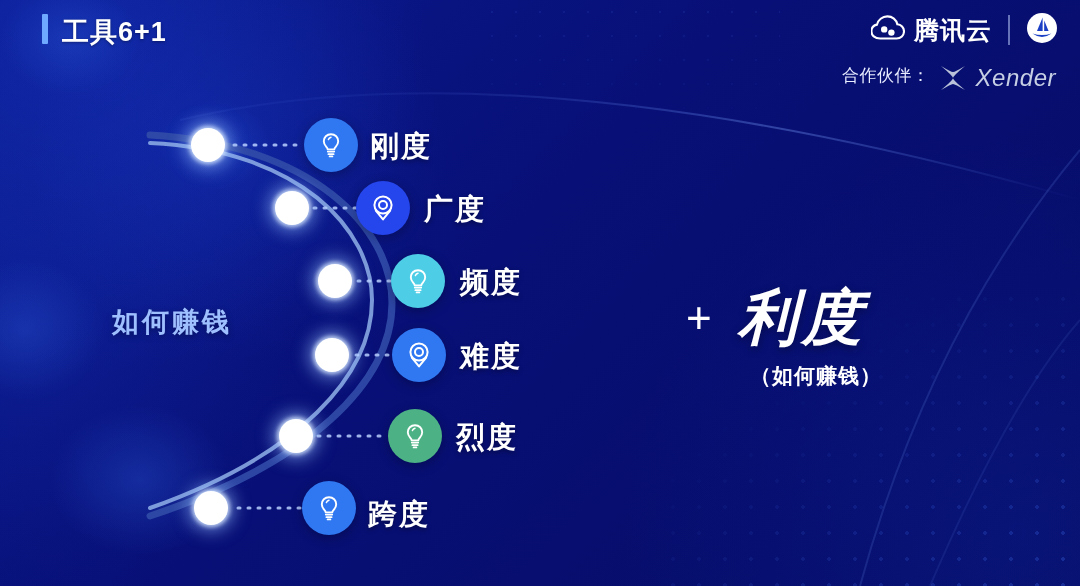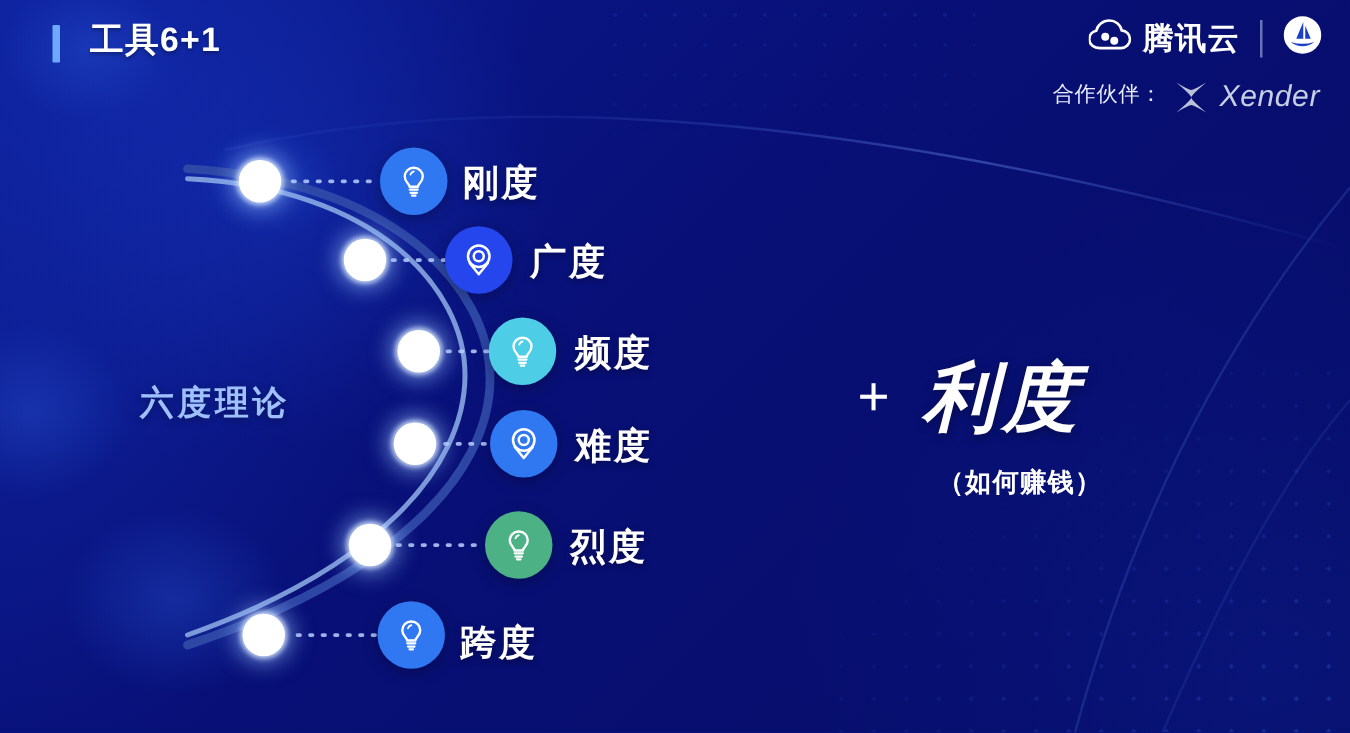--- a/index.html
+++ b/index.html
@@ -30,21 +30,21 @@
     position:absolute;right:300px;top:0;width:300px;height:170px;
     background-image:radial-gradient(rgba(70,120,255,.16) 1.4px, transparent 1.6px);
     background-size:24px 24px;
     -webkit-mask-image:linear-gradient(to bottom, rgba(0,0,0,.8), rgba(0,0,0,0) 80%);
     mask-image:linear-gradient(to bottom, rgba(0,0,0,.8), rgba(0,0,0,0) 80%);
     pointer-events:none;
   }
   .bgsvg{position:absolute;inset:0;width:1080px;height:586px;pointer-events:none;}
 
   
-  .title-wrap{position:absolute;left:42px;top:14px;display:flex;align-items:flex-end;gap:24px;}
+  .title-wrap{position:absolute;left:42px;top:14px;display:flex;align-items:flex-start;gap:14px;}
   .title-bar{width:6px;height:30px;background:#6ea8ff;border-radius:1px;}
   .title-txt{color:#ffffff;font-size:27px;font-weight:bold;letter-spacing:1px;
              text-shadow:0 1px 3px rgba(0,0,0,.35);}
 
   .brandrow{position:absolute;right:22px;top:12px;display:flex;align-items:center;gap:16px;}
   .brand{display:flex;align-items:center;gap:9px;}
   .brand-name{color:#fff;font-size:25px;font-weight:bold;letter-spacing:1px;}
   .brand-name.italic{font-style:italic;}
   .vdiv{width:2px;height:30px;background:rgba(200,215,255,.5);}
 
@@ -70,21 +70,21 @@
 
   .theory{position:absolute;left:112px;top:304px;color:#9fc0ff;font-size:27px;
         font-weight:bold;letter-spacing:3px;text-shadow:0 2px 6px rgba(0,0,0,.35);}
 
   
   .right-block{position:absolute;left:686px;top:288px;width:300px;}
   .plus-row{display:flex;align-items:center;gap:26px;}
   .plus-sign{color:#ffffff;font-size:44px;font-weight:300;line-height:1;}
   .big-word{color:#ffffff;font-size:60px;font-weight:bold;letter-spacing:4px;line-height:1;
         text-shadow:0 3px 8px rgba(0,0,0,.35);font-style:italic;}
-  .sub-word{margin-top:24px;padding-left:64px;color:#ffffff;font-size:21px;
+  .sub-word{margin-top:14px;padding-left:64px;color:#ffffff;font-size:21px;
         font-weight:bold;letter-spacing:1px;}
 </style>
 </head>
 <body>
 
 <div class="slide">
 
   <svg class="bgsvg" viewBox="0 0 1080 586" preserveAspectRatio="none">
     <defs>
       <linearGradient id="glowline" x1="0" y1="0" x2="1" y2="1">
@@ -234,21 +234,21 @@
       <span>
         <svg width="30" height="30" viewBox="0 0 30 30">
           <path d="M15 4.2c-4.2 0-7.2 3.1-7.2 7 0 2.6 1.3 4.3 2.5 5.6.9 1 1.3 1.7 1.4 2.6h6.6c.1-.9.5-1.6 1.4-2.6 1.2-1.3 2.5-3 2.5-5.6 0-3.9-3-7-7.2-7z" fill="none" stroke="#fff" stroke-width="1.9" stroke-linejoin="round"></path>
           <path d="M11.8 21.6h6.4M12.4 24.2h5.2M13.6 26.4h2.8" stroke="#fff" stroke-width="1.8" stroke-linecap="round"></path>
           <path d="M12.4 9.6a3.6 3.6 0 0 1 2.6-2.4" stroke="#fff" stroke-width="1.5" fill="none" stroke-linecap="round"></path>
         </svg>
       </span>
     </div>
     <div class="item-label" style="left:368px;top:495px;">跨度</div>
 
-    <div class="theory">六度理论</div>
+    <div class="theory">如何赚钱</div>
   </div>
 
   <div class="right-block">
     <div class="plus-row">
       <span class="plus-sign">+</span>
       <span class="big-word">利度</span>
     </div>
     <div class="sub-word">（如何赚钱）</div>
   </div>
 

